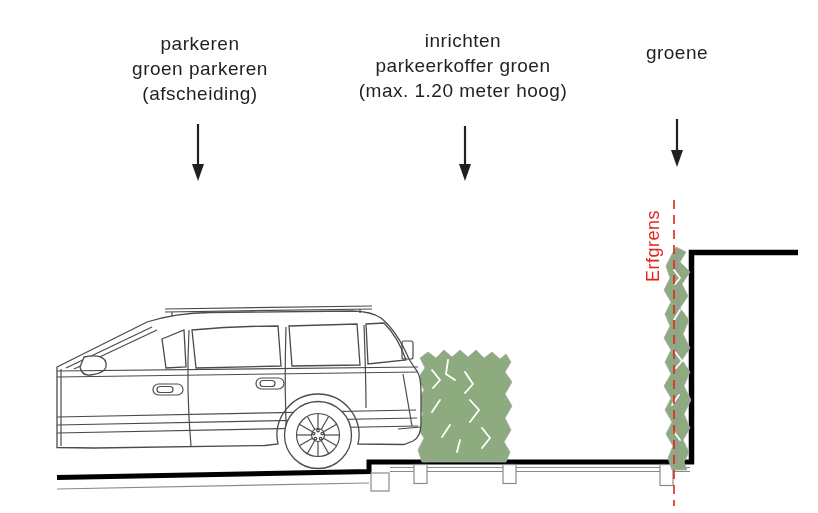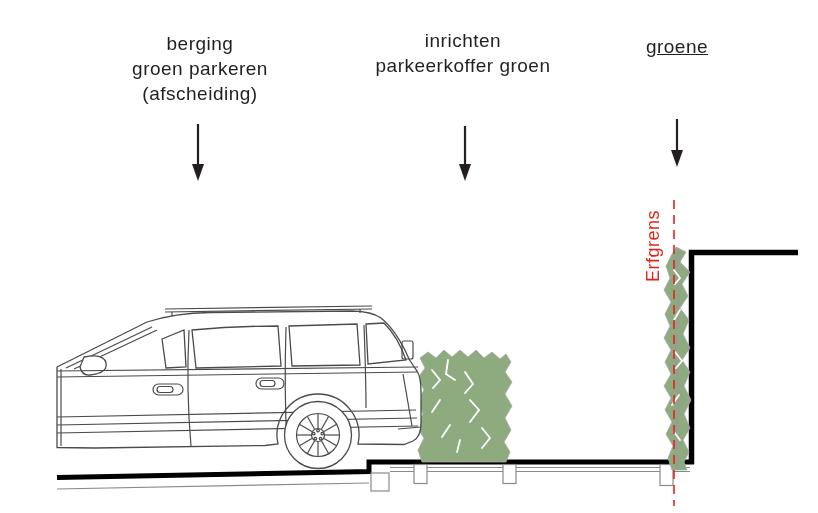--- a/index.html
+++ b/index.html
@@ -13,21 +13,21 @@
   .diagram-label{
     position:absolute;
     text-align:center;
     color:var(--text,#231f20);
     font-size:19px;
     line-height:25px;
     letter-spacing:0.5px;
   }
   .label-1{left:84px;top:31px;width:232px;}
   .label-2{left:330px;top:28px;width:266px;}
-  .label-3{left:588px;top:34px;width:178px;text-decoration:underline;}
+  .label-3{left:588px;top:40px;width:178px;}
   .erfgrens-label{
     position:absolute;
     left:606px;top:236px;width:94px;height:20px;
     transform:rotate(-90deg);
     transform-origin:center;
     color:var(--boundary-red,#e1251b);
     font-size:18px;line-height:20px;
     text-align:center;letter-spacing:0.5px;
     white-space:nowrap;
   }
@@ -43,27 +43,28 @@
   .redline{stroke:var(--boundary-red,#e1251b);stroke-width:1.6;fill:none;stroke-dasharray:9 6;}
   .arrow-line{stroke:var(--text,#231f20);stroke-width:2.2;fill:none;}
   .arrow-head{fill:var(--text,#231f20);stroke:none;}
 </style>
 </head>
 <body>
 
 <div class="canvas">
 
   <div class="diagram-label label-1">
-    <div>berging</div>
+    <div>parkeren</div>
     <div>groen parkeren</div>
     <div>(afscheiding)</div>
   </div>
   <div class="diagram-label label-2">
     <div>inrichten</div>
     <div>parkeerkoffer groen</div>
+    <div>(max. 1.20 meter hoog)</div>
   </div>
   <div class="diagram-label label-3">
     <div>groene</div>
   </div>
 
   <div class="erfgrens-label">Erfgrens</div>
 
   <svg class="scene" width="818" height="513" viewBox="0 0 818 513">
 
     <g>

